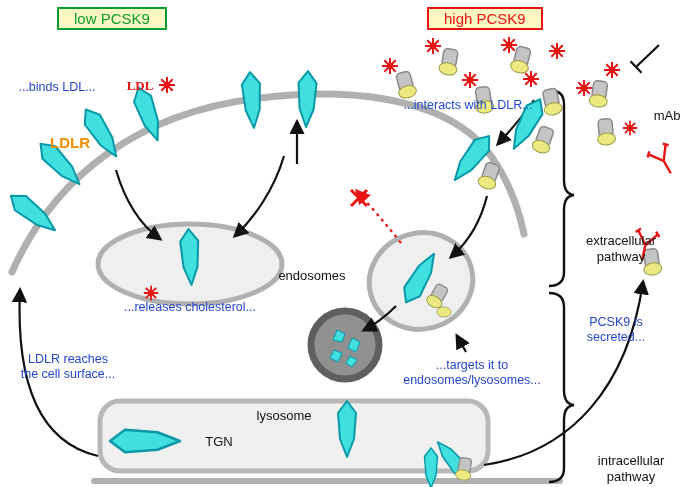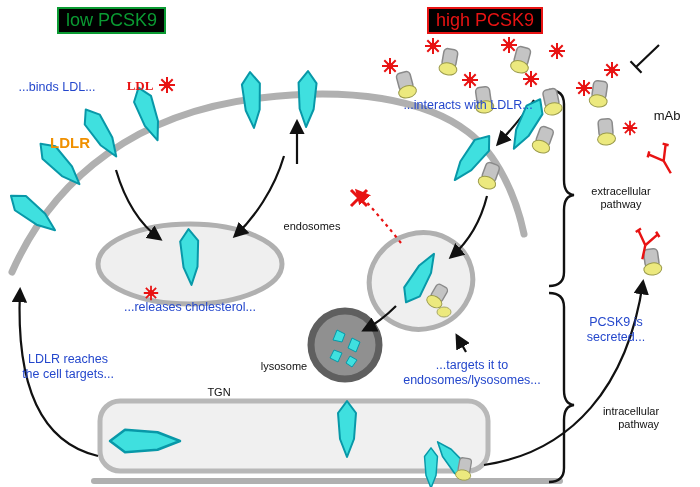--- a/index.html
+++ b/index.html
@@ -2,26 +2,26 @@
 <html><head>
 <meta charset="utf-8">
 <style>
   html,body{margin:0;padding:0;background:#fff;}
   #stage{position:relative;width:700px;height:487px;background:#fff;overflow:hidden;
          font-family:"Liberation Sans",sans-serif;}
   #scene{position:absolute;left:0;top:0;}
   .lbl{position:absolute;font-size:12.5px;line-height:1.22;text-align:center;
        white-space:pre-line;transform:translateX(-50%);}
   .blue{color:#2447cc;}
-  .dark{color:#111;font-size:11px;}
+  .dark{color:#111;font-size:13px;margin-top:48px;}
   .dark-sm{color:#111;font-size:13px;}
   .red-b{color:#e81313;font-weight:bold;font-size:13px;font-family:Liberation Serif, serif;}
   .orange-b{color:#f09000;font-weight:bold;font-size:15px;}
-  .cond-box{position:absolute;font-size:18px;padding:1px 7px;border:2px solid;
-            background:#000000;white-space:nowrap;}
+  .cond-box{position:absolute;font-size:15px;padding:1px 15px;border:2px solid;
+            background:#fef9c3;white-space:nowrap;}
   .green-box{color:#0a9a32;border-color:#0a9a32;}
   .red-box{color:#e81313;border-color:#e81313;}
 </style>
 </head>
 <body>
 
 <div id="stage">
 
   <svg id="scene" width="700" height="487" viewBox="0 0 700 487">
     <defs>
@@ -160,19 +160,19 @@
   <div class="lbl blue" style="left:420px;top:98px;margin-left:48px;">...interacts with LDLR...</div>
   <div class="lbl dark-sm" style="left:661px;top:108px;padding-left:12px;">mAb</div>
   <div class="lbl dark" style="left:312px;top:220px;">endosomes</div>
   <div class="lbl dark" style="left:621px;top:185px;">extracellular
 pathway</div>
   <div class="lbl blue" style="left:190px;top:300px;">...releases cholesterol...</div>
   <div class="lbl dark" style="left:284px;top:360px;">lysosome</div>
   <div class="lbl blue" style="left:472px;top:358px;">...targets it to
 endosomes/lysosomes...</div>
   <div class="lbl blue" style="left:68px;top:352px;">LDLR reaches
-the cell targets...</div>
+the cell surface...</div>
   <div class="lbl blue" style="left:616px;top:315px;">PCSK9 is secreted...</div>
   <div class="lbl dark" style="left:219px;top:386px;">TGN</div>
-  <div class="lbl dark" style="left:631px;top:405px;text-align:right;">intracellular
+  <div class="lbl dark" style="left:631px;top:405px;">intracellular
 pathway</div>
 
 </div>
 
 </body></html>

